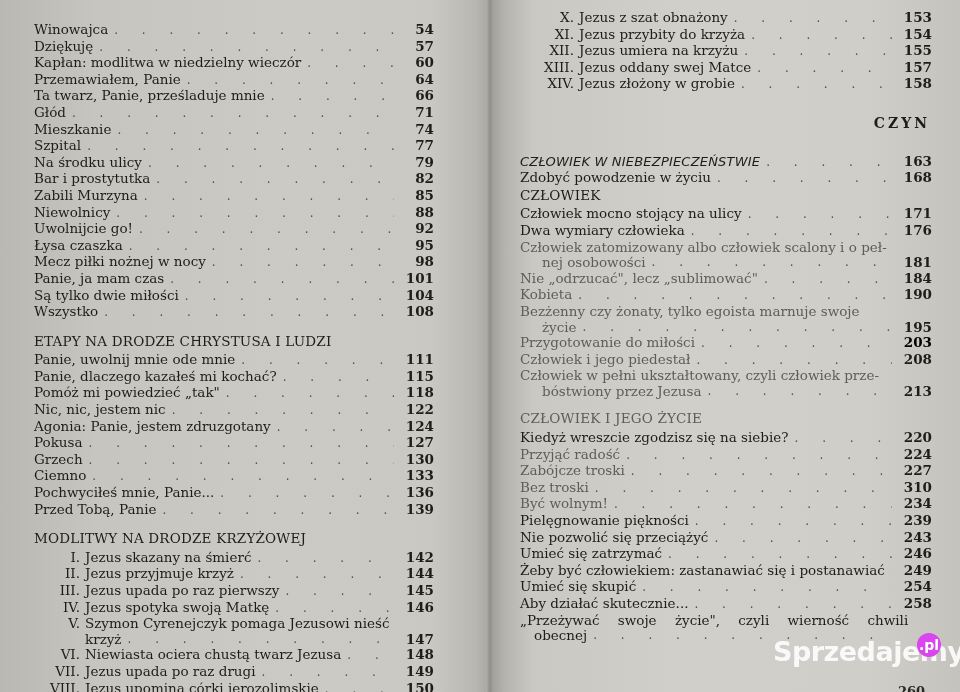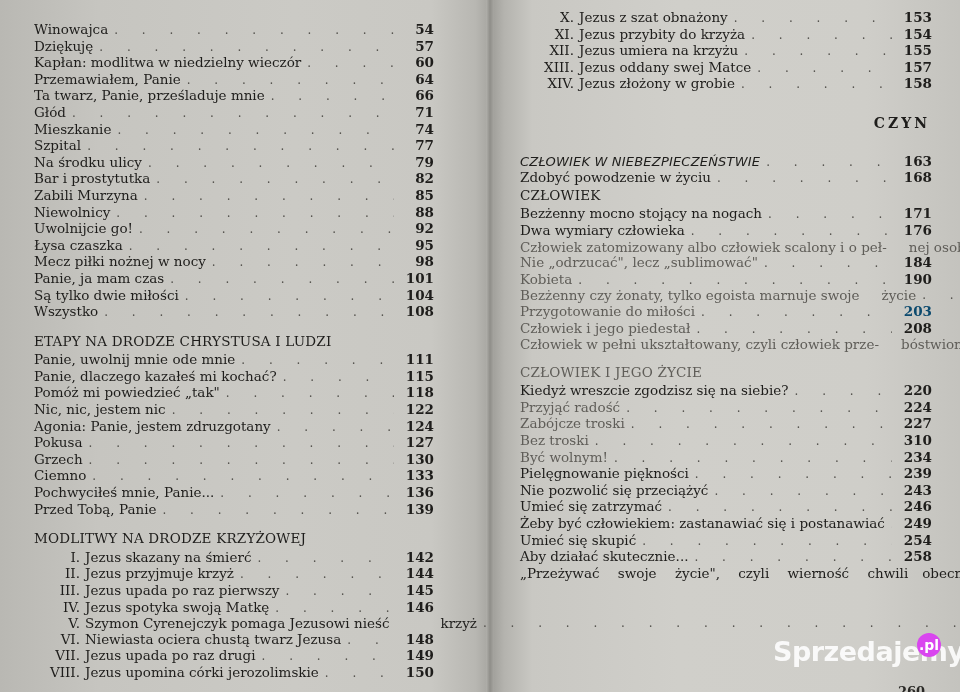--- a/index.html
+++ b/index.html
@@ -33,21 +33,21 @@
     }
     .row .title { flex: none; }
     .row .dots {
       flex: 1 1 auto; overflow: hidden; color: #54524d; letter-spacing: 10px;
       padding-left: 6px; font-size: 12px;
     }
     .row .dots::before {
       content: ". . . . . . . . . . . . . . . . . . . . . . . . . . . . . . . . . . . . . . . . . . . . . . . . .";
     }
     .row .page-no { flex: none; width: 40px; text-align: right; font-weight: bold; }
-    .row.wrap { flex-direction: row; align-items: stretch; }
+    .row.wrap { flex-direction: column; align-items: stretch; }
     .row.wrap .line1 { white-space: nowrap; }
     .row.wrap .line2 { display: flex; align-items: flex-end; }
     .section {
       font-size: 13.5px; letter-spacing: 0.2px; margin: 10px 0 3px 0;
       font-weight: normal;
     }
     .section.italic { font-style: italic; font-family: "DejaVu Sans", "Liberation Sans", sans-serif; font-size: 13px; }
     .part-title {
       text-align: right; font-weight: bold; letter-spacing: 3px; font-size: 14px;
       margin: 23px 2px 22px 0;
@@ -325,21 +325,21 @@
   </div>
   <div class="row">
       <span class="title">Zdobyć powodzenie w życiu</span>
       <span class="dots"></span>
       <span class="page-no">168</span>
     </div>
 
   <div class="section" style="margin-top:1px;">CZŁOWIEK</div>
   <div class="group">
     <div class="row">
-        <span class="title">Bezżenny mocno stojący na nogach</span>
+        <span class="title">Człowiek mocno stojący na ulicy</span>
         <span class="dots"></span>
         <span class="page-no">171</span>
       </div>
     <div class="row">
         <span class="title">Dwa wymiary człowieka</span>
         <span class="dots"></span>
         <span class="page-no">176</span>
       </div>
     <div class="row wrap faded">
       <div class="line1"><span class="title">Człowiek zatomizowany albo człowiek scalony i o peł-</span></div>
@@ -363,21 +363,21 @@
       <div class="line1"><span class="title">Bezżenny czy żonaty, tylko egoista marnuje swoje</span></div>
       <div class="line2">
           <span class="title" style="padding-left:22px;">życie</span>
           <span class="dots"></span>
           <span class="page-no" style="color:#1e1d1b">195</span>
         </div>
     </div>
     <div class="row faded">
         <span class="title">Przygotowanie do miłości</span>
         <span class="dots"></span>
-        <span class="page-no" style="color:#0c4a6e">203</span>
+        <span class="page-no" style="color:#000000">203</span>
       </div>
     <div class="row faded">
         <span class="title">Człowiek i jego piedestał</span>
         <span class="dots"></span>
         <span class="page-no" style="color:#1e1d1b">208</span>
       </div>
     <div class="row wrap faded">
       <div class="line1"><span class="title">Człowiek w pełni ukształtowany, czyli człowiek prze-</span></div>
       <div class="line2">
           <span class="title" style="padding-left:22px;">bóstwiony przez Jezusa</span>

